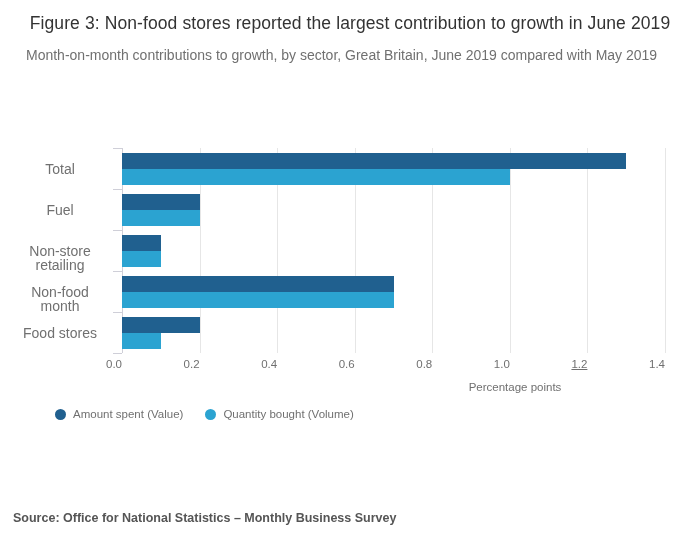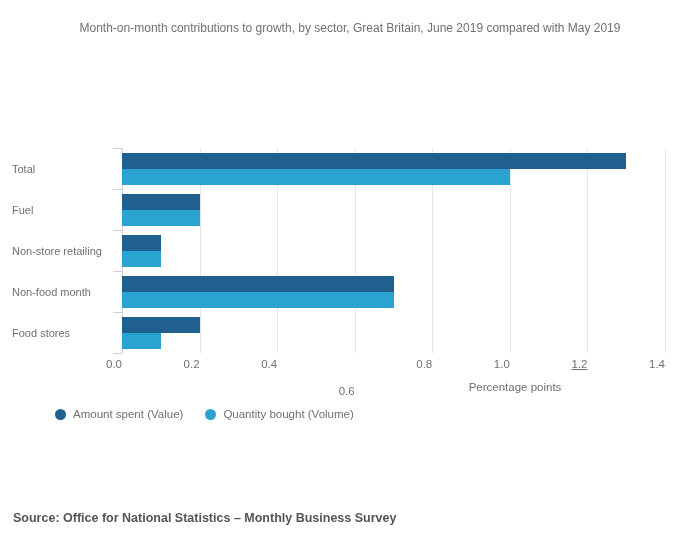--- a/index.html
+++ b/index.html
@@ -23,25 +23,25 @@
   .chart-title {
     font-size: 17.5px;
     line-height: 23px;
     font-weight: 400;
     color: #333333;
     text-align: center;
     margin: 4px 0 0 0;
     letter-spacing: 0.1px;
   }
   .chart-subtitle {
-    font-size: 12px;
+    font-size: 14px;
     line-height: 16px;
     font-weight: 400;
     color: #707070;
-    text-align: center;
+    text-align: left;
     margin: 12px 0 0 0;
   }
 
   
   .plot-wrap {
     position: absolute;
     left: 0;
     top: 0;
     width: 700px;
     height: 549px;
@@ -103,22 +103,22 @@
     position: absolute;
     left: 0;
     top: 148px;
     width: 108px;
     height: 205px;
   }
   .cat-label {
     position: absolute;
     right: 0;
     width: 96px;
-    text-align: left;
-    font-size: 11px;
+    text-align: center;
+    font-size: 14px;
     color: #707070;
     line-height: 14px;
   }
 
   
   .xticks {
     position: absolute;
     left: 114px;
     top: 358px;
     width: 543px;
@@ -176,20 +176,21 @@
     top: 511px;
     font-size: 12.5px;
     font-weight: bold;
     color: #555555;
   }
 </style>
 </head>
 <body>
 
 <div class="chart-header">
+  <h1 class="chart-title">Figure 3: Non-food stores reported the largest contribution to growth in June 2019</h1>
   <div class="chart-subtitle">Month-on-month contributions to growth, by sector, Great Britain, June 2019 compared with May 2019</div>
 </div>
 
 <div class="plot-wrap">
   <div class="plot-area" id="plot-area">
       <div class="gridline axis-zero" style="left: 0px;"></div>
       <div class="gridline" style="left: 77.5714px;"></div>
       <div class="gridline" style="left: 155.143px;"></div>
       <div class="gridline" style="left: 232.714px;"></div>
       <div class="gridline" style="left: 310.286px;"></div>
@@ -233,21 +234,21 @@
     <div class="cat-label" style="top: 55px;">Fuel</div>
     <div class="cat-label" style="top: 96px;">Non-store retailing</div>
     <div class="cat-label" style="top: 137px;">Non-food month</div>
     <div class="cat-label" style="top: 178px; padding-left: 37px;">Food stores</div>
   </div>
 
 <div class="xticks" id="xticks">
     <div class="xtick-label" style="left: 0px;">0.0</div>
     <div class="xtick-label" style="left: 77.5714px;">0.2</div>
     <div class="xtick-label" style="left: 155.143px;">0.4</div>
-    <div class="xtick-label" style="left: 232.714px; margin-top: 27px;">0.6</div>
+    <div class="xtick-label" style="left: 232.714px;">0.6</div>
     <div class="xtick-label" style="left: 310.286px;">0.8</div>
     <div class="xtick-label" style="left: 387.857px;">1.0</div>
     <div class="xtick-label" style="left: 465.429px; text-decoration: underline;">1.2</div>
     <div class="xtick-label" style="left: 543px;">1.4</div>
   </div>
 <div class="xaxis-title">Percentage points</div>
 
 <div class="legend" id="legend">
     <div class="legend-item">
       <span class="legend-dot" style="background: rgb(32, 96, 143);"></span>

